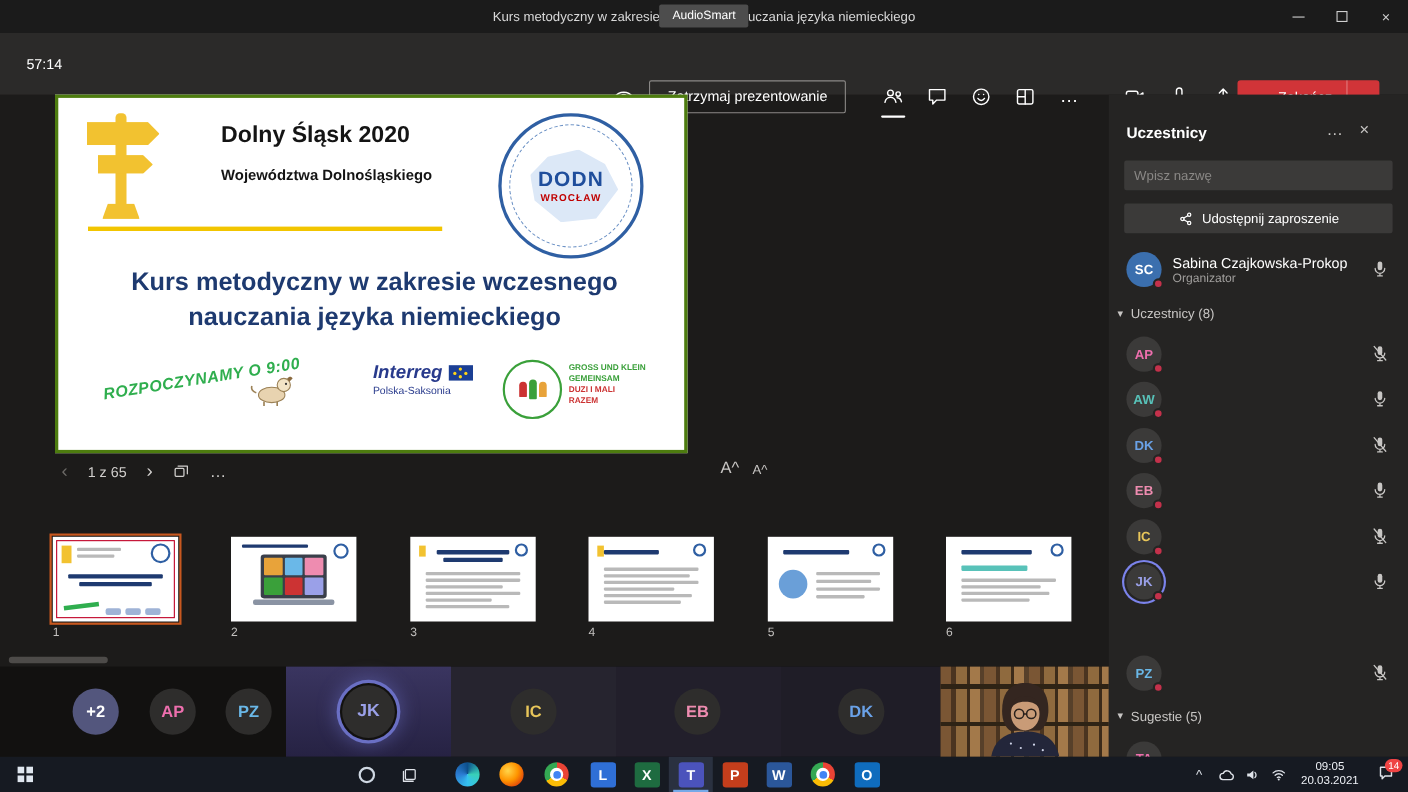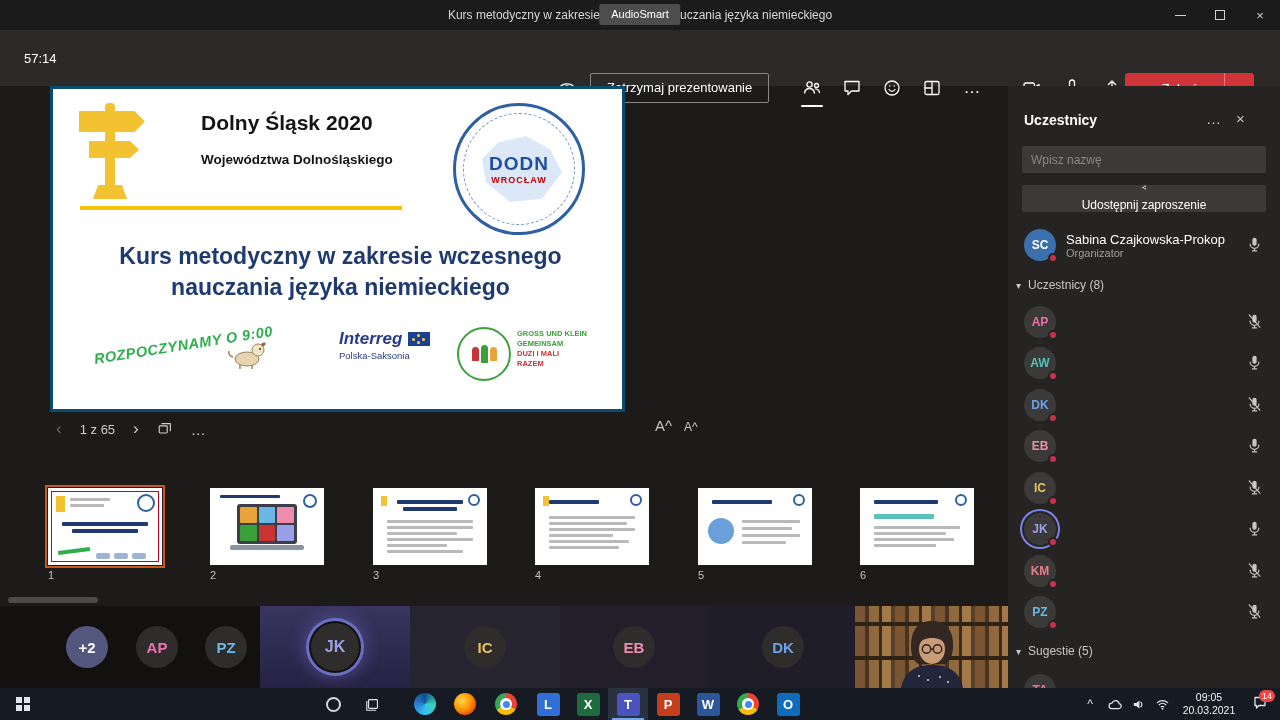--- a/index.html
+++ b/index.html
@@ -23,21 +23,21 @@
   .ticonbtn svg{width:20px;height:20px}
   .st{fill:none;stroke:currentColor;stroke-width:1.3;stroke-linecap:round;stroke-linejoin:round}
   .active-underline{position:absolute;left:6px;right:6px;bottom:-2px;height:2px;background:#fff;border-radius:1px}
   .stopbtn{left:590px;top:43px;height:30px;padding:0 16px;border:1px solid #8a8886;border-radius:2px;
     background:transparent;color:#fff;font-size:13px;line-height:28px;}
   .leavebtn{right:26px;top:43px;height:30px;display:flex;align-items:stretch;background:#d13438;border-radius:3px;color:#fff;}
   .leave-main{display:flex;align-items:center;gap:7px;padding:0 13px;font-size:13px;}
   .leave-sep{width:1px;background:rgba(255,255,255,.35)}
   .leave-chev{display:flex;align-items:center;padding:0 9px}
   
-  .slide{left:50px;top:86px;width:575px;height:326px;background:#fff;border:3px solid #0c4a6e;}
+  .slide{left:50px;top:86px;width:575px;height:326px;background:#fff;border:3px solid #4d7c0f;}
   .signpost-post{left:52px;top:14px;width:10px;height:92px;background:#f2c230;border-radius:4px}
   .signpost-a1{left:26px;top:22px;width:66px;height:21px;background:#f2c230;
     clip-path:polygon(0 0,84% 0,100% 50%,84% 100%,0 100%)}
   .signpost-a2{left:36px;top:52px;width:50px;height:17px;background:#f2c230;
     clip-path:polygon(0 0,82% 0,100% 50%,82% 100%,0 100%)}
   .signpost-base{left:40px;top:96px;width:34px;height:14px;background:#f2c230;
     clip-path:polygon(15% 0,85% 0,100% 100%,0 100%)}
   .s-program{left:148px;top:22px;width:240px;font-size:21px;font-weight:bold;color:#141414;}
   .s-office{left:148px;top:62px;width:240px;font-size:13.5px;font-weight:bold;color:#141414;line-height:17px;}
   .s-yline{left:27px;top:117px;width:322px;height:4px;background:#f2c500;}
@@ -101,21 +101,21 @@
       repeating-linear-gradient(90deg,#7a5634 0 10px,#4a3420 10px 14px,#8f6a3e 14px 24px,#3c2b1a 24px 27px,#a3794a 27px 36px,#57402a 36px 40px);}
   
   .panel{left:1008px;top:86px;width:272px;height:602px;background:#252423;overflow:hidden;}
   .p-title{left:16px;top:26px;font-size:14px;font-weight:bold;color:#fff;}
   .p-more{left:198px;top:24px;color:#c8c6c4;font-size:15px}
   .p-close{left:228px;top:24px;color:#c8c6c4;font-size:15px}
   .p-search{left:14px;top:60px;width:244px;height:27px;background:#3b3a39;border:none;border-radius:2px;
     color:#d6d4d2;font-size:12px;padding:0 9px;font-family:"Liberation Sans",sans-serif;}
   .p-search::placeholder{color:#8a8886}
   .p-invite{left:14px;top:99px;width:244px;height:27px;background:#3b3a39;border:none;border-radius:2px;
-    color:#fff;font-size:12px;display:flex;align-items:center;justify-content:center;gap:8px;flex-direction:column;}
+    color:#fff;font-size:12px;display:flex;align-items:center;justify-content:center;gap:8px;}
   .prow{left:0;width:272px;height:40px;display:flex;align-items:center;padding:0 16px;justify-content:space-between}
   .pav{position:relative;width:32px;height:32px;border-radius:50%;background:#3b3a39;display:flex;
     align-items:center;justify-content:center;font-size:12px;font-weight:bold;flex:0 0 32px}
   .pav .dot{position:absolute;right:-2px;bottom:-2px;width:10px;height:10px;border-radius:50%;
     background:#c4314b;border:2px solid #252423}
   .pav-sc{background:#3b6fae;color:#fff}
   .pav-sel{box-shadow:0 0 0 2px #252423,0 0 0 4px #7b83eb}
   .pname{flex:1;margin-left:10px;overflow:hidden}
   .pname .n1{font-size:13px;color:#fff;white-space:nowrap}
   .pname .n2{font-size:11px;color:#a19f9d}
@@ -531,30 +531,20 @@
     <div class="abs prow" style="top:423px">
       <div class="pav pav-sel" style="color:#9aa0e8">
           <span>JK</span>
           <i class="dot"></i>
         </div>
       <span class="pmic"><svg viewBox="0 0 16 16">
             <rect x="6" y="1.6" width="4" height="7.6" rx="2" fill="currentColor"></rect>
             <path d="M3.9 7.6a4.1 4.1 0 0 0 8.2 0M8 11.7V14M6 14h4" fill="none" stroke="currentColor" stroke-width="1.1" stroke-linecap="round"></path>
           </svg></span>
     </div>
-    <div class="abs prow" style="top:465px">
-      <div class="pav" style="color:#e87f8c">
-          <span>KM</span>
-          <i class="dot"></i>
-        </div>
-      <span class="pmic"><svg viewBox="0 0 16 16">
-            <rect x="6" y="1.6" width="4" height="7.6" rx="2" fill="currentColor"></rect>
-            <path d="M3.9 7.6a4.1 4.1 0 0 0 8.2 0M8 11.7V14M6 14h4M3 1.8l10 11.6" fill="none" stroke="currentColor" stroke-width="1.1" stroke-linecap="round"></path>
-          </svg></span>
-    </div>
     <div class="abs prow" style="top:506px">
       <div class="pav" style="color:#6ab8e8">
           <span>PZ</span>
           <i class="dot"></i>
         </div>
       <span class="pmic"><svg viewBox="0 0 16 16">
             <rect x="6" y="1.6" width="4" height="7.6" rx="2" fill="currentColor"></rect>
             <path d="M3.9 7.6a4.1 4.1 0 0 0 8.2 0M8 11.7V14M6 14h4M3 1.8l10 11.6" fill="none" stroke="currentColor" stroke-width="1.1" stroke-linecap="round"></path>
           </svg></span>
     </div>

